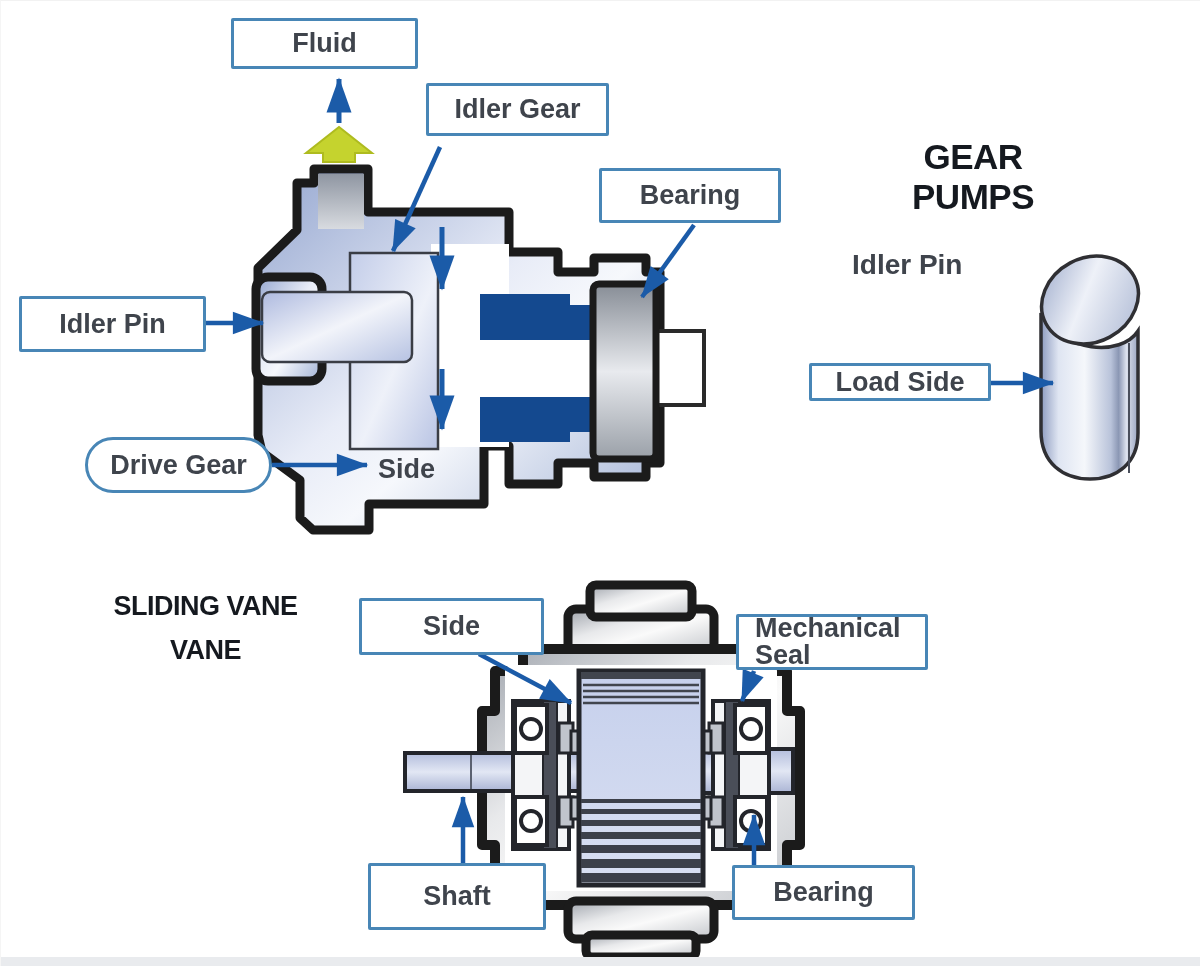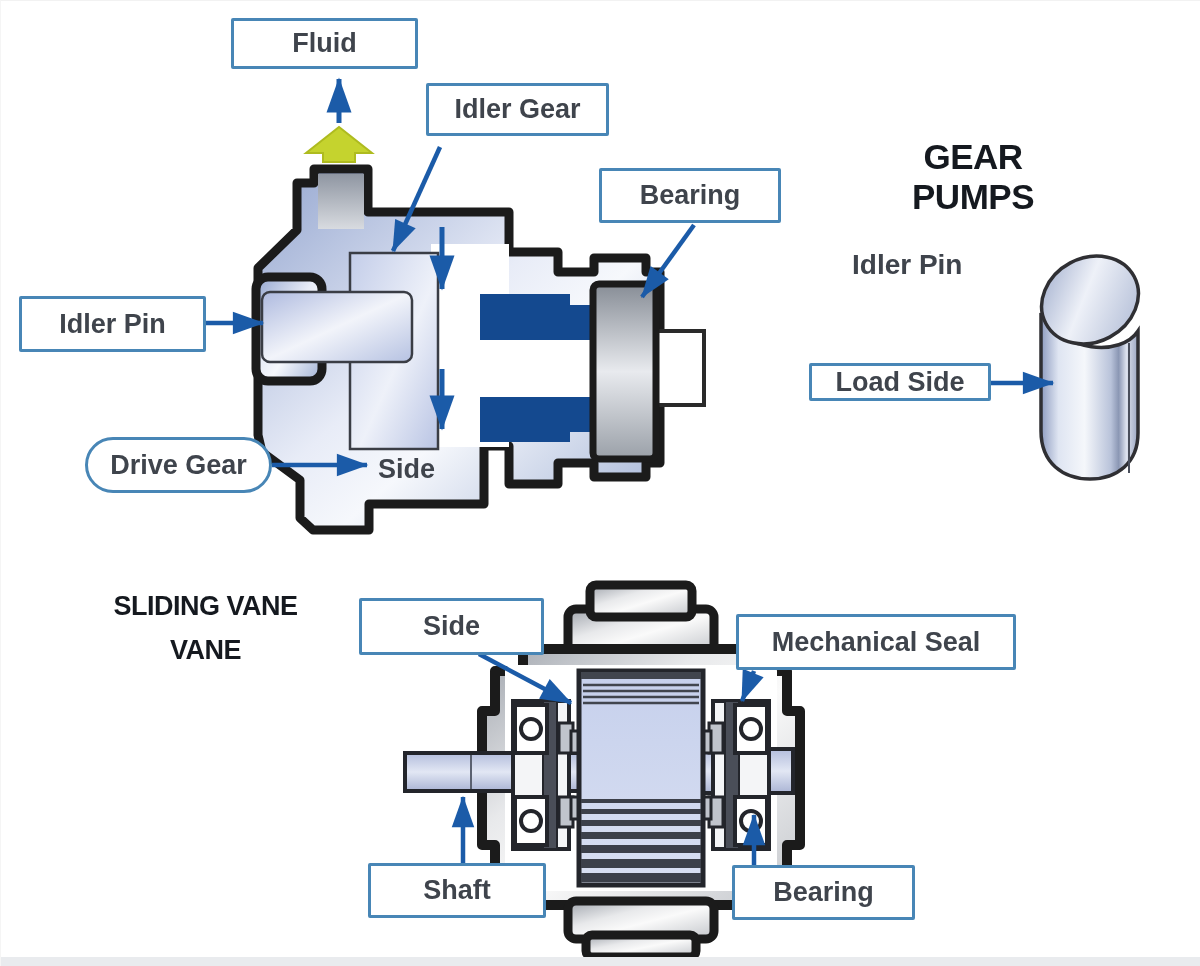--- a/index.html
+++ b/index.html
@@ -206,22 +206,22 @@
     </g>
   </svg>
 
   <div class="lbl" style="left:230px;top:17px;width:187px;height:51px;">Fluid</div>
   <div class="lbl" style="left:425px;top:82px;width:183px;height:53px;">Idler Gear</div>
   <div class="lbl" style="left:598px;top:167px;width:182px;height:55px;">Bearing</div>
   <div class="lbl" style="left:18px;top:295px;width:187px;height:56px;">Idler Pin</div>
   <div class="lbl" style="left:84px;top:436px;width:187px;height:56px;border-radius:28px;">Drive Gear</div>
   <div class="lbl" style="left:808px;top:336px;width:182px;height:38px;margin-top:26px;">Load Side</div>
   <div class="lbl" style="left:358px;top:597px;width:185px;height:57px;">Side</div>
-  <div class="lbl" style="left:735px;top:613px;width:280px;height:56px;">Mechanical Seal</div>
-  <div class="lbl" style="left:367px;top:862px;width:178px;height:55px;">Shaft</div>
+  <div class="lbl" style="left:735px;top:613px;width:192px;height:56px;padding-left:16px;">Mechanical Seal</div>
+  <div class="lbl" style="left:367px;top:862px;width:178px;height:67px;">Shaft</div>
   <div class="lbl" style="left:731px;top:864px;width:183px;height:55px;">Bearing</div>
 
   <div class="heading" style="left:864px;top:136px;width:216px;font-size:35px;">GEAR PUMPS</div>
   <div class="heading" style="left:72px;top:583px;width:265px;font-size:27px;line-height:44px;">
     <div>SLIDING VANE</div>
     <div>VANE</div>
   </div>
   <div class="inline-text" style="left:851px;top:248px;font-size:28px;">Idler Pin</div>
   <div class="inline-text" style="left:377px;top:453px;font-size:27px;">Side</div>
 

